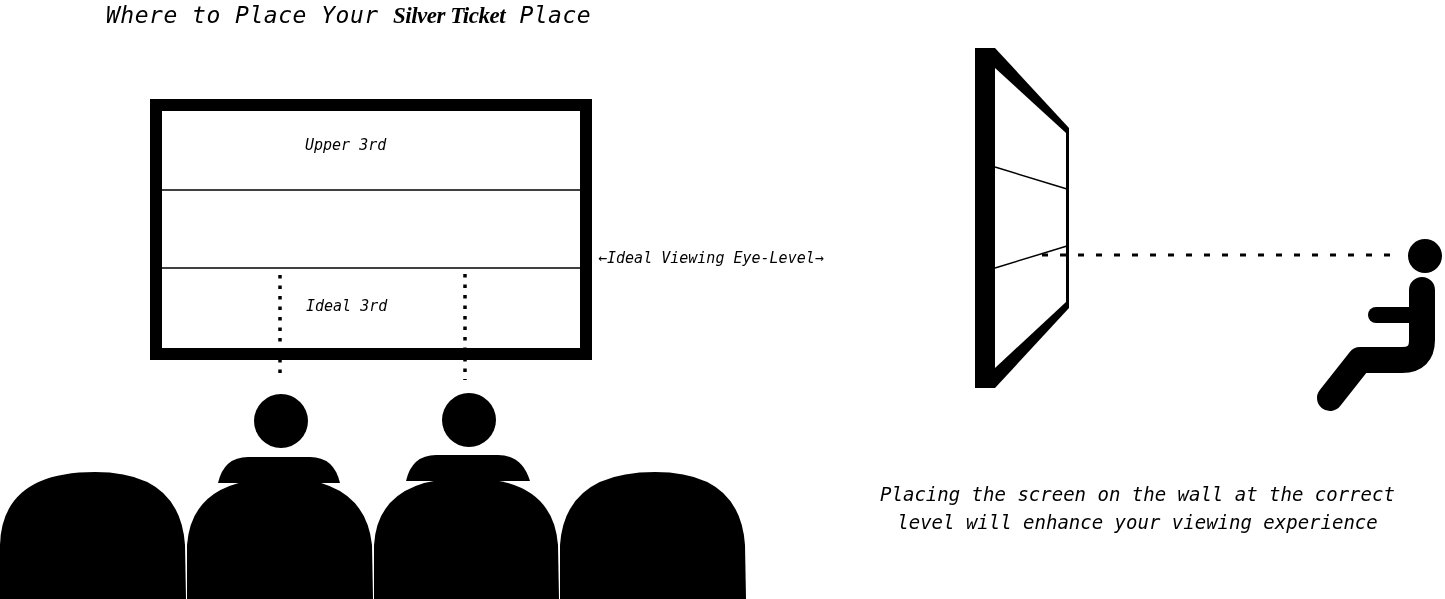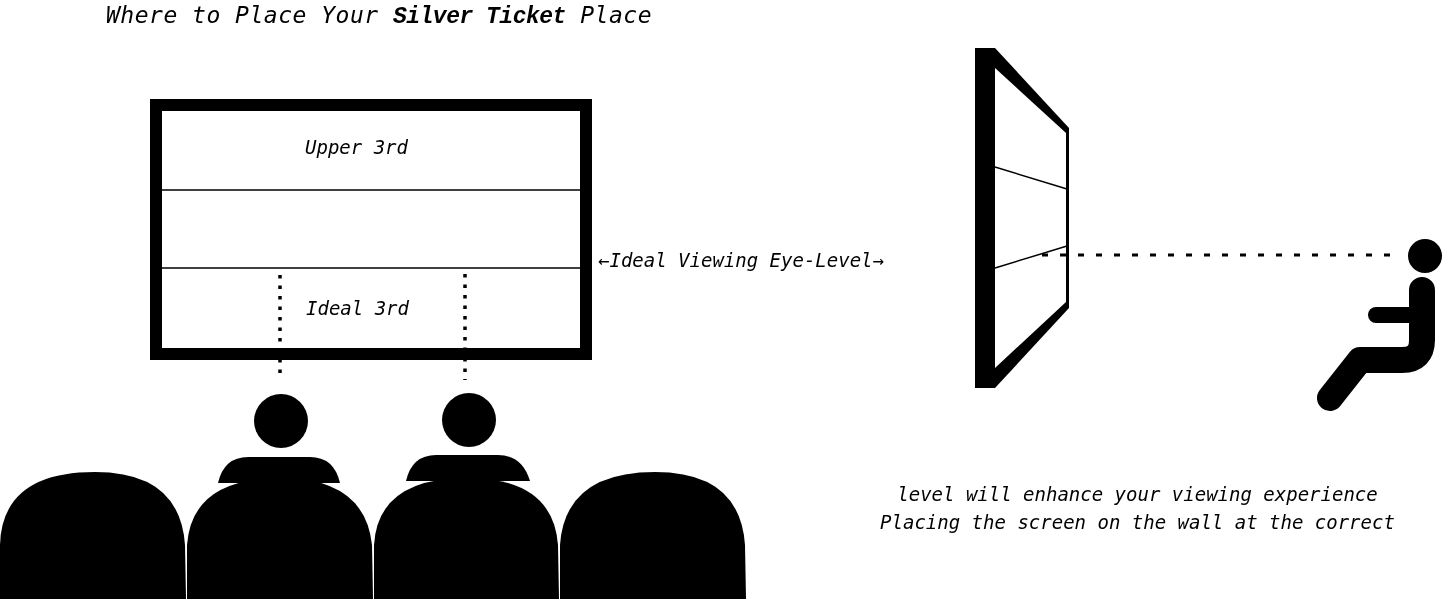--- a/index.html
+++ b/index.html
@@ -1,21 +1,21 @@
 <!DOCTYPE html>
 <html><head>
 <meta charset="utf-8">
 <style>
   html, body { margin:0; padding:0; background:#ffffff; }
   body { width:1445px; height:599px; position:relative; overflow:hidden;
          font-family:"DejaVu Sans Mono", monospace; color:#000; }
   .abs { position:absolute; }
   .title { left:106px; top:2px; font-size:23px; font-style:italic; white-space:pre; letter-spacing:0.5px; }
-  .title .brand { font-family:Liberation Mono, monospace; font-weight:bold; font-style:italic; letter-spacing:-0.5px;margin-top:20px; }
-  .lbl { font-size:19px; font-style:italic; white-space:pre; }
+  .title .brand { font-family:Liberation Serif, serif; font-weight:bold; font-style:italic; letter-spacing:-0.5px;margin-top:20px; }
+  .lbl { font-size:15px; font-style:italic; white-space:pre; }
   .caption { left:830px; top:480px; width:615px; text-align:center; font-size:19px; font-style:italic; line-height:28px; }
   svg { position:absolute; left:0; top:0; }
 </style>
 </head>
 <body>
 
 <svg width="1445" height="599" viewBox="0 0 1445 599">
 
   <g>
     <rect x="156" y="105" width="430" height="249" fill="none" stroke="#000" stroke-width="12"></rect>
@@ -62,15 +62,15 @@
 </svg>
 
 <div class="abs title"><span>Where to Place Your </span><span class="brand">Silver Ticket</span><span> Place</span></div>
 
 <div class="abs lbl" style="left:305px; top:136px;">Upper 3rd</div>
 <div class="abs lbl" style="left:306px; top:297px;">Ideal 3rd</div>
 
 <div class="abs lbl" style="left:598px; top:249px;">←Ideal Viewing Eye-Level→</div>
 
 <div class="abs caption">
+  <div>Placing the screen on the wall at the correct</div>
   <div>level will enhance your viewing experience</div>
-  <div>Placing the screen on the wall at the correct</div>
 </div>
 
 </body></html>

